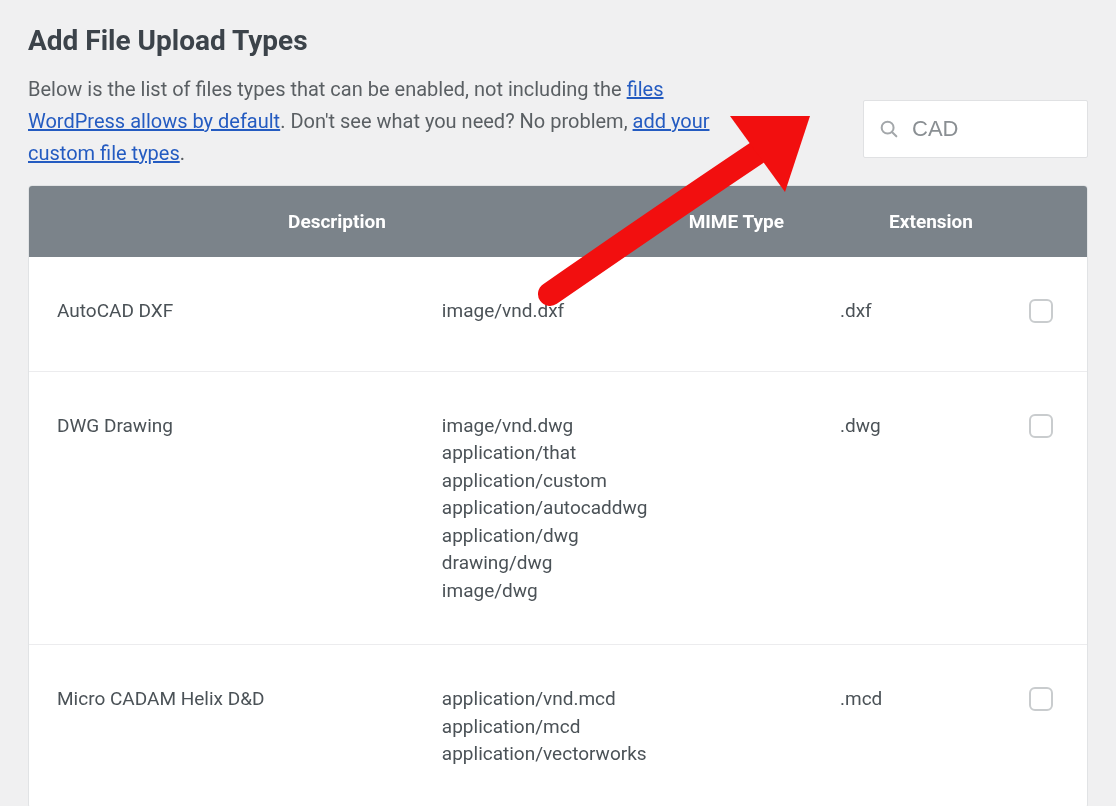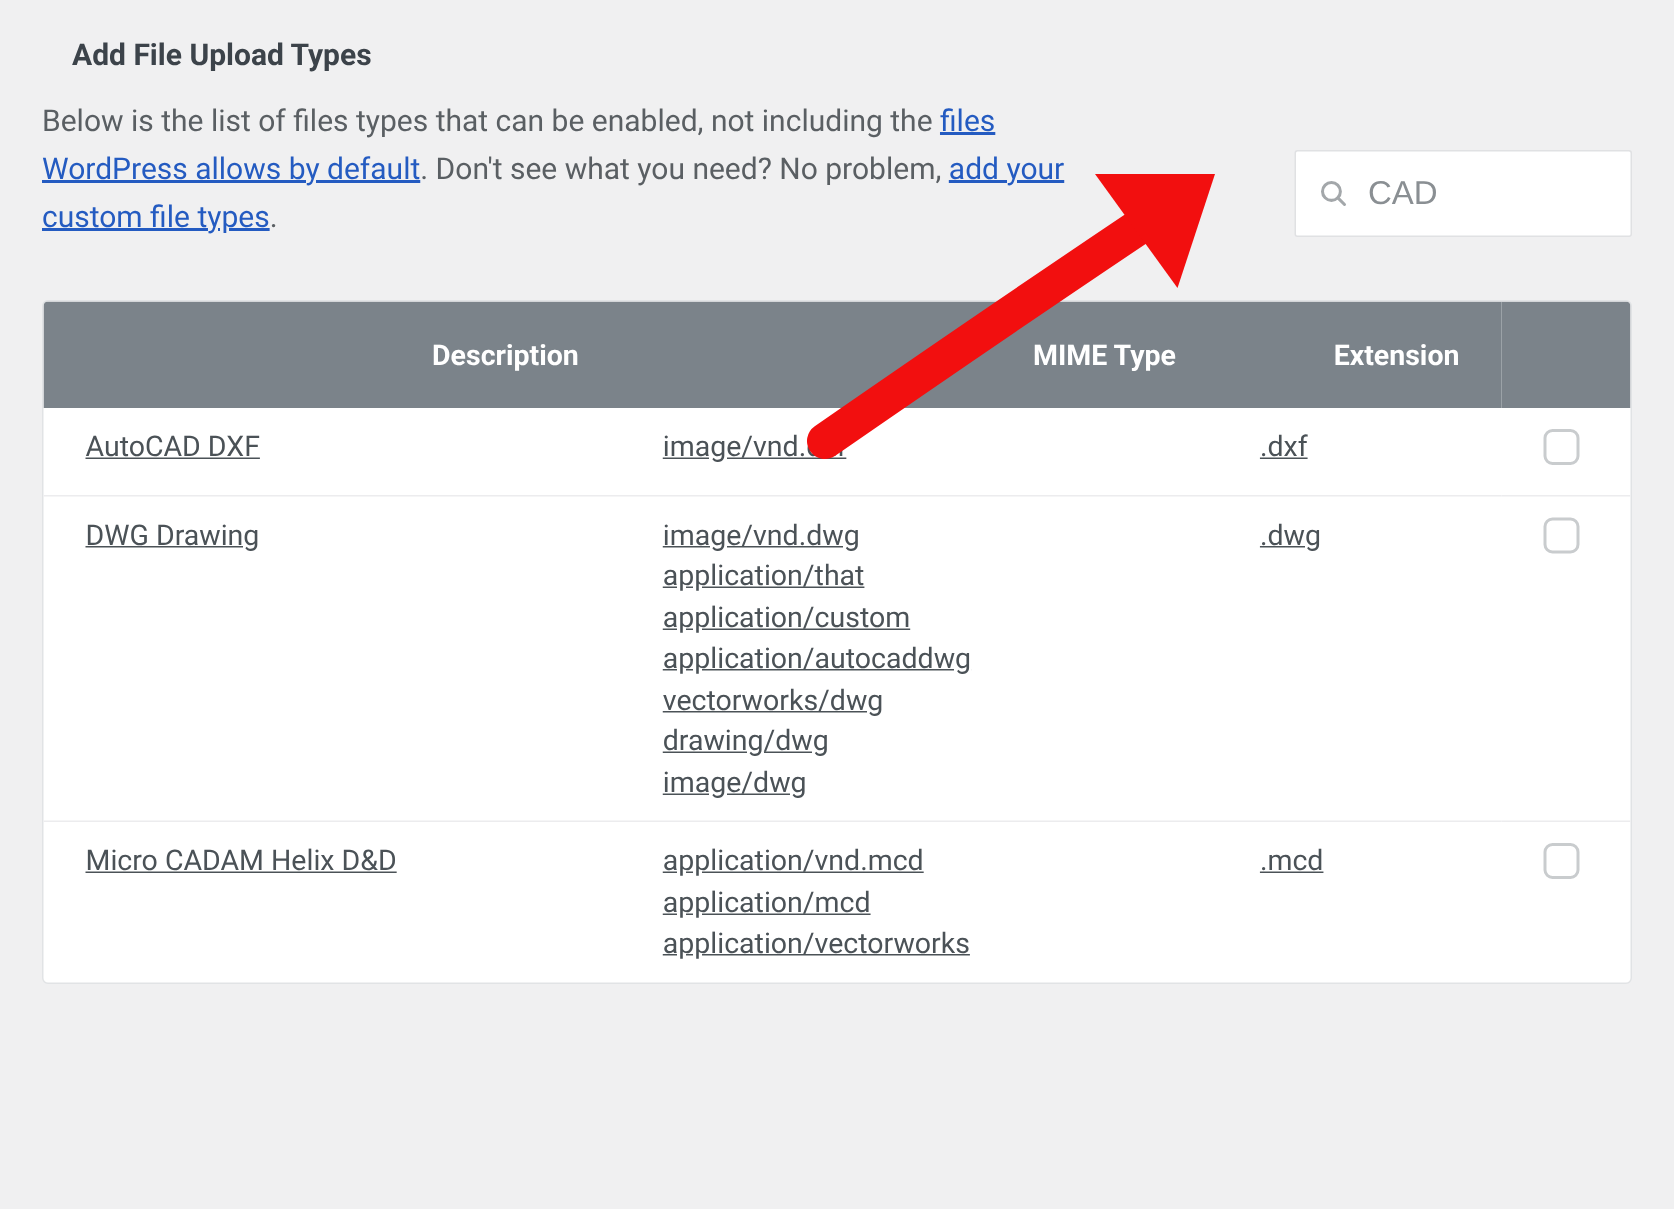--- a/index.html
+++ b/index.html
@@ -5,32 +5,31 @@
   * { box-sizing: border-box; margin: 0; padding: 0; }
   html, body { width: 1116px; height: 806px; }
   body {
     font-family: -apple-system, BlinkMacSystemFont, "Segoe UI", Roboto, Helvetica, Arial, sans-serif;
     background: #f0f0f1;
     color: #3c434a;
     padding: 24px 28px;
     position: relative;
   }
   .page-title {
-    font-size: 20px;
+    font-size: 28px;
     font-weight: 700;
     color: #3c434a;
     margin-bottom: 16px;
-    margin-left: 20px;
   }
   .intro {
     font-size: 20px;
     line-height: 1.6;
     color: #5a5f63;
     max-width: 700px;
-    margin-bottom: 40px;
+    margin-bottom: 16px;
   }
   .intro a {
     color: #245bc1;
     text-decoration: underline;
   }
   .search-wrap {
     position: absolute;
     top: 100px;
     right: 28px;
     width: 225px;
@@ -69,27 +68,26 @@
     font-weight: 700;
     font-size: 19px;
     text-align: right;
     padding: 24px 28px;
   }
   thead th:nth-child(1){ width: 37%; }
   thead th:nth-child(2){ width: 38%; }
   thead th:nth-child(3){ width: 18%; }
   thead th:nth-child(4){ width: 7%; }
   tbody td {
-    padding: 12px 28px;
+    padding: 40px 28px;
     font-size: 19px;
     color: #4b5257;
     border-top: 1px solid #ececee;
     vertical-align: top;
     line-height: 1.45;
-    text-decoration: underline;
   }
   tbody tr:first-child td { border-top: none; }
   .mime-line { display: block; }
   .chk {
     appearance: none;
     width: 24px; height: 24px;
     border: 2px solid #c9ccce;
     border-radius: 6px;
     background: #fff;
     cursor: pointer;
@@ -146,21 +144,21 @@
           <td>.dxf</td>
           <td class="chk-cell"><input type="checkbox" class="chk" style=""></td>
         </tr>
         <tr>
           <td>DWG Drawing</td>
           <td>
             <span class="mime-line">image/vnd.dwg</span>
             <span class="mime-line">application/that</span>
             <span class="mime-line">application/custom</span>
             <span class="mime-line">application/autocaddwg</span>
-            <span class="mime-line">vectorworks/dwg</span>
+            <span class="mime-line">application/dwg</span>
             <span class="mime-line">drawing/dwg</span>
             <span class="mime-line">image/dwg</span>
           </td>
           <td>.dwg</td>
           <td class="chk-cell"><input type="checkbox" class="chk" style=""></td>
         </tr>
         <tr>
           <td>Micro CADAM Helix D&amp;D</td>
           <td>
             <span class="mime-line">application/vnd.mcd</span>

